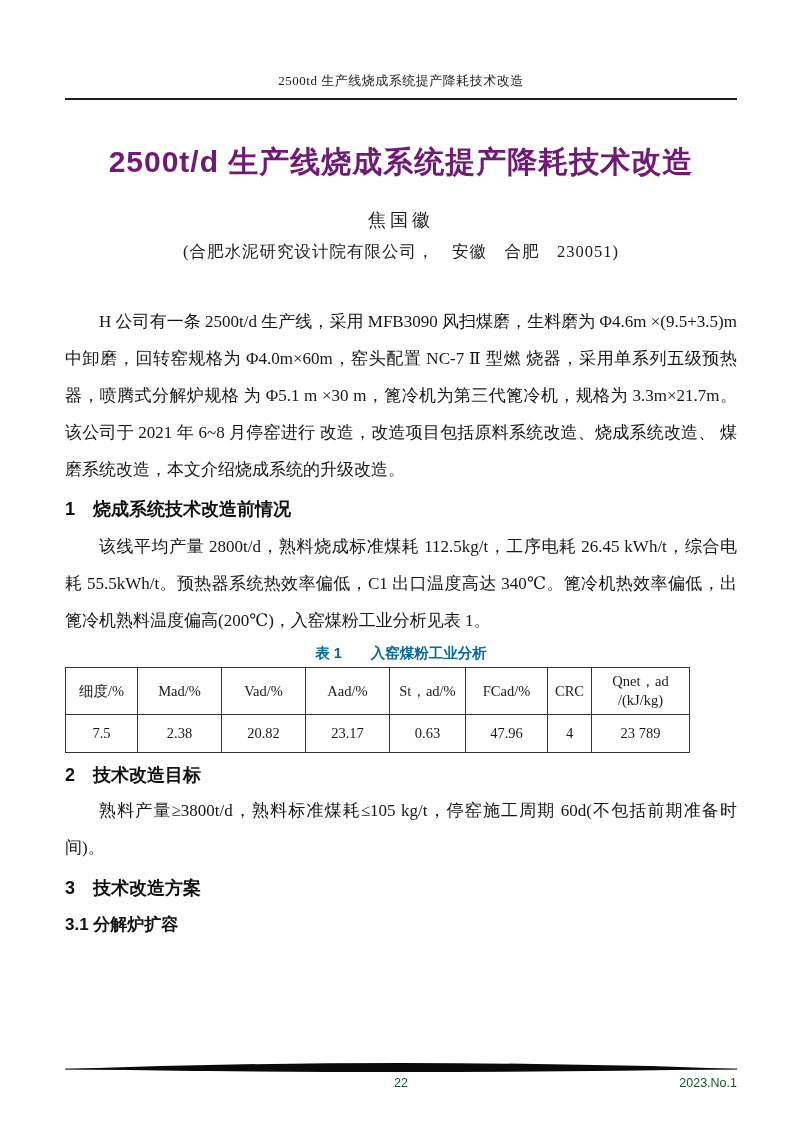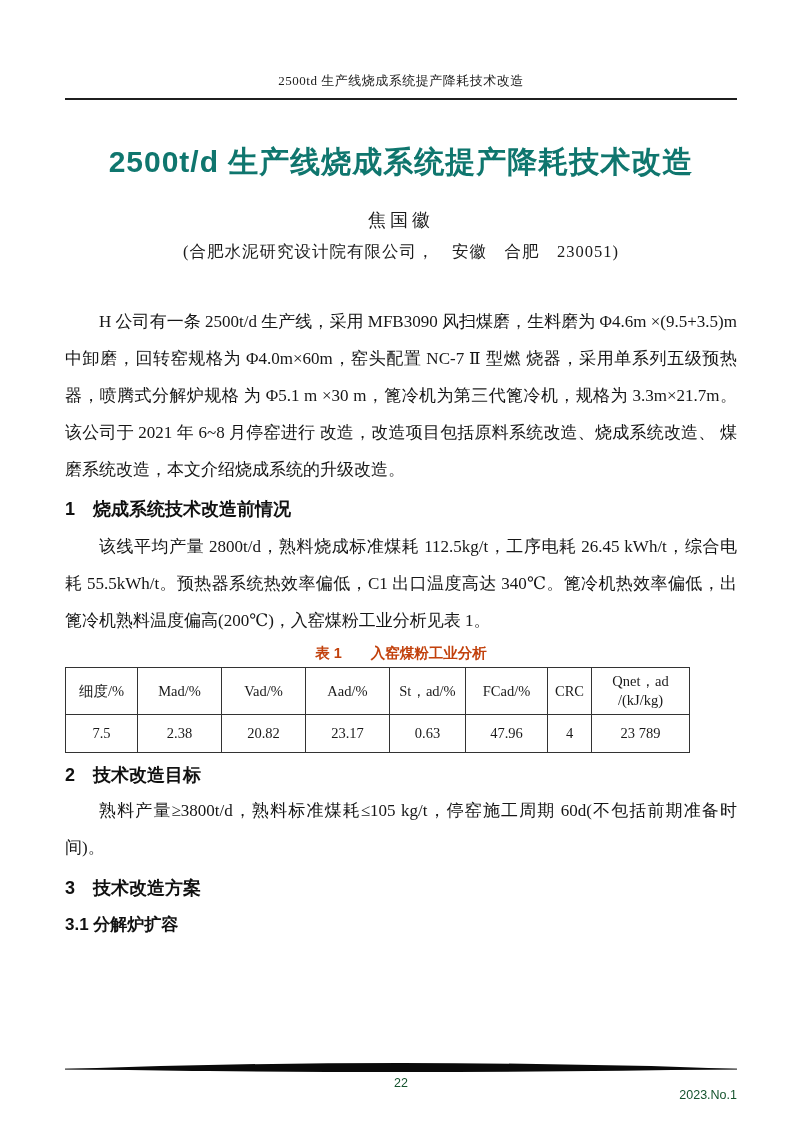--- a/index.html
+++ b/index.html
@@ -30,21 +30,21 @@
   }
   
   .article-title {
     margin-top: 42px;
     text-align: center;
     font-family: "Liberation Sans", "DejaVu Sans", sans-serif;
     font-weight: 700;
     font-size: 30px;
     line-height: 40px;
     letter-spacing: 1px;
-    color: #0f766e;
+    color: #701a75;
   }
   .author {
     margin-top: 26px;
     text-align: center;
     font-size: 18px;
     letter-spacing: 4px;
   }
   .affiliation {
     margin-top: 9px;
     text-align: center;
@@ -74,21 +74,21 @@
   .h-s3 { margin-top: 9px; }
   .h-s31 { margin-top: 11px; font-size: 17px; }
   .p-s31 { margin-top: 8px; }
   
   .tbl-caption {
     margin-top: 5px;
     text-align: center;
     font-family: "Liberation Sans", "DejaVu Sans", sans-serif;
     font-weight: 700;
     font-size: 14.5px;
-    color: #c2410c;
+    color: #0369a1;
   }
   .tbl-wrap { margin-top: 4px; display: flex; justify-content: flex-start; }
   table.coal {
     border-collapse: collapse;
     table-layout: fixed;
     width: 624px;
   }
   table.coal th, table.coal td {
     border: 1.4px solid #333;
     text-align: center;
@@ -114,21 +114,21 @@
   .footer-rule-svg { display: block; width: 100%; height: 14px; }
   .footer-row {
     position: relative;
     margin-top: 0px;
     height: 18px;
     font-family: "Liberation Sans", "DejaVu Sans", sans-serif;
     font-size: 12.5px;
     color: #14532d;
   }
   .page-number { position: absolute; left: 0; right: 0; text-align: center; }
-  .issue-label { position: absolute; right: 0; top: 12px; }
+  .issue-label { position: absolute; right: 0; top: 0; }
 </style>
 </head>
 <body>
 
 <div class="page">
 
   <div class="running-head">2500td 生产线烧成系统提产降耗技术改造</div>
   <hr class="head-rule">
 
   <h1 class="article-title">2500t/d 生产线烧成系统提产降耗技术改造</h1>

